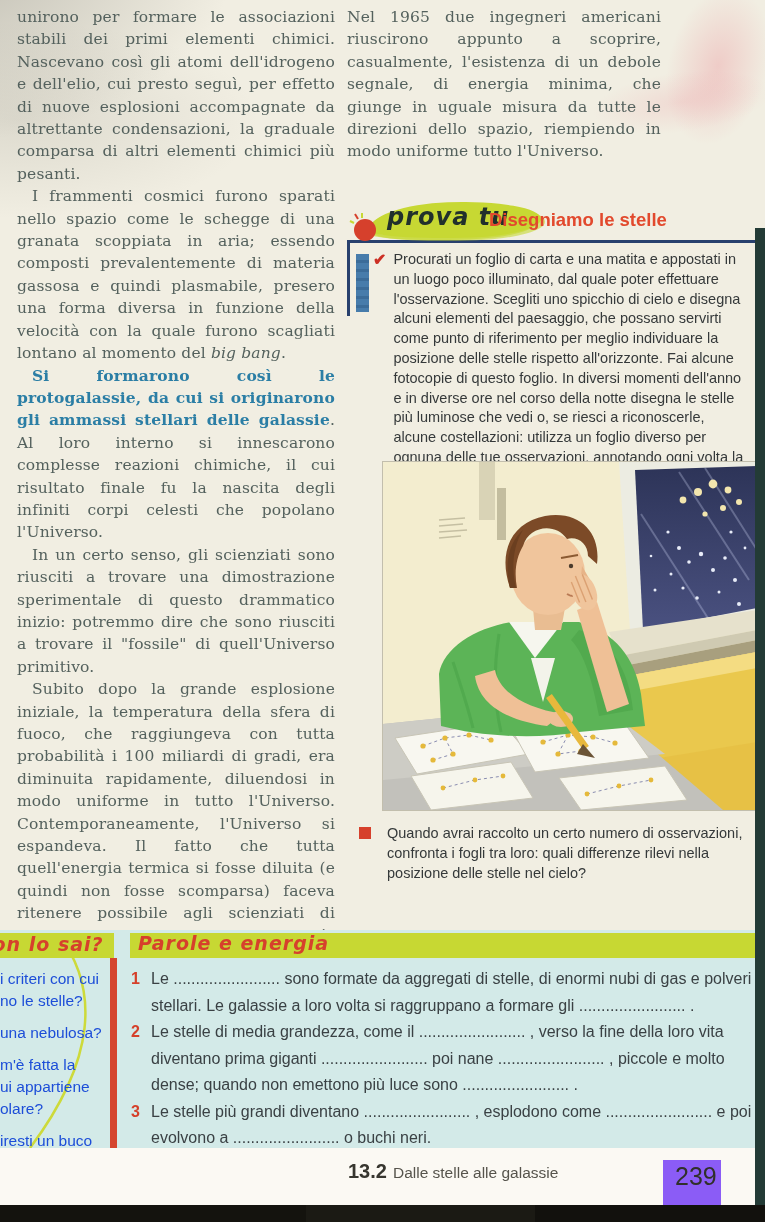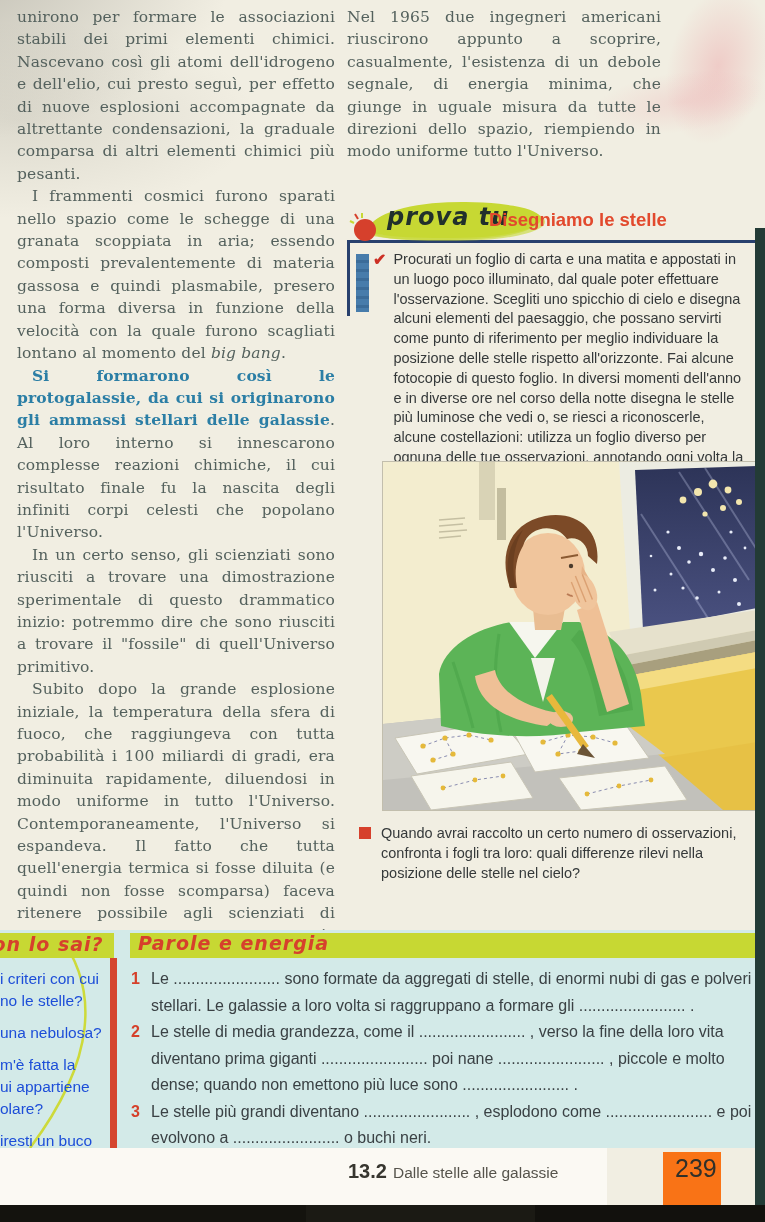--- a/index.html
+++ b/index.html
@@ -38,21 +38,21 @@
      box-shadow:4px 3px 0 rgba(199,216,51,.6), -3px 2px 0 rgba(199,216,51,.7);}
   .bomb{position:absolute;left:2px;top:16px;width:30px;height:30px;}
   .badge-text{position:absolute;left:40px;top:7px;font-family:"DejaVu Sans",sans-serif;
      font-weight:800;font-style:italic;font-size:24px;color:#21302c;letter-spacing:1px;}
   .prova-title{position:absolute;left:142px;top:13px;font-family:"Liberation Sans",sans-serif;
      font-weight:700;font-size:18.5px;color:#e2492d;white-space:nowrap;}
   .check-item{position:absolute;left:26px;top:54px;width:372px;display:flex;gap:7px;
      font-family:"Liberation Sans",sans-serif;font-size:14.5px;line-height:19.8px;color:#35393a;}
   .check-glyph{color:#cc2f24;font-weight:700;font-size:16px;flex:0 0 auto;}
   .illus-wrap{position:absolute;left:36px;top:266px;width:374px;height:348px;outline:1px solid #c2bead;}
-  .question-item{position:absolute;left:12px;top:628px;width:386px;display:flex;gap:10px;
+  .question-item{position:absolute;left:12px;top:628px;width:386px;display:flex;gap:16px;
      font-family:"Liberation Sans",sans-serif;font-size:14.5px;line-height:19.8px;color:#35393a;}
   .sq-bullet{flex:0 0 auto;width:12px;height:12px;background:#d6402c;margin-top:3px;}
   
   .right-edge{position:absolute;left:755px;top:228px;width:10px;height:977px;background:#233b36;}
   .bottom-strip{position:absolute;left:0;top:1205px;width:765px;height:17px;
      background:linear-gradient(90deg,#14130e 0 40%,#1b1a14 40% 70%,#12110d 70%);}
   
   .panel{position:absolute;left:0;top:930px;width:757px;height:218px;background:#d3eae8;}
   .arc-deco{position:absolute;left:0;top:0;}
   .nls-header{position:absolute;left:0;top:3px;width:114px;height:25px;background:#c7d833;overflow:hidden;}
@@ -64,25 +64,25 @@
   .gap-sm{margin-top:10px;}
   .red-divider{position:absolute;left:110px;top:28px;width:7px;height:190px;background:#d5452e;}
   .pec-header{position:absolute;left:130px;top:3px;width:627px;height:25px;background:#c7d833;}
   .pec-header span{position:absolute;left:8px;top:-1px;font-family:"DejaVu Sans",sans-serif;
      font-weight:800;font-style:italic;font-size:19px;color:#d6402c;letter-spacing:1px;white-space:nowrap;}
   .pec-items{position:absolute;left:131px;top:36px;width:622px;font-family:"Liberation Sans",sans-serif;
      font-size:16px;line-height:26.5px;color:#3a4144;}
   .pec-item{display:flex;gap:6px;}
   .pec-num{flex:0 0 14px;color:#d5402a;font-weight:700;}
   
-  .footer{position:absolute;left:0;top:1148px;width:607px;height:57px;background:#fbf9f3;}
+  .footer{position:absolute;left:0;top:1148px;width:765px;height:57px;background:#fbf9f3;}
   .footer-line{position:absolute;left:348px;top:12px;white-space:nowrap;font-family:"Liberation Sans",sans-serif;}
   .sec-num{font-weight:700;font-size:20px;color:#37362f;}
   .sec-title{font-size:15.5px;color:#56544c;margin-left:6px;}
-  .page-tab{position:absolute;left:663px;top:4px;width:58px;height:57px;background:#f97316;}
+  .page-tab{position:absolute;left:663px;top:12px;width:58px;height:57px;background:#8b5cf6;}
   .page-tab span{position:absolute;left:12px;top:2px;font-family:"Liberation Sans",sans-serif;
      font-size:25px;color:#30302a;}
 </style>
 </head>
 <body>
 
 <div class="page">
 
   <div class="bleed-a"></div>
   <div class="bleed-b"></div>

